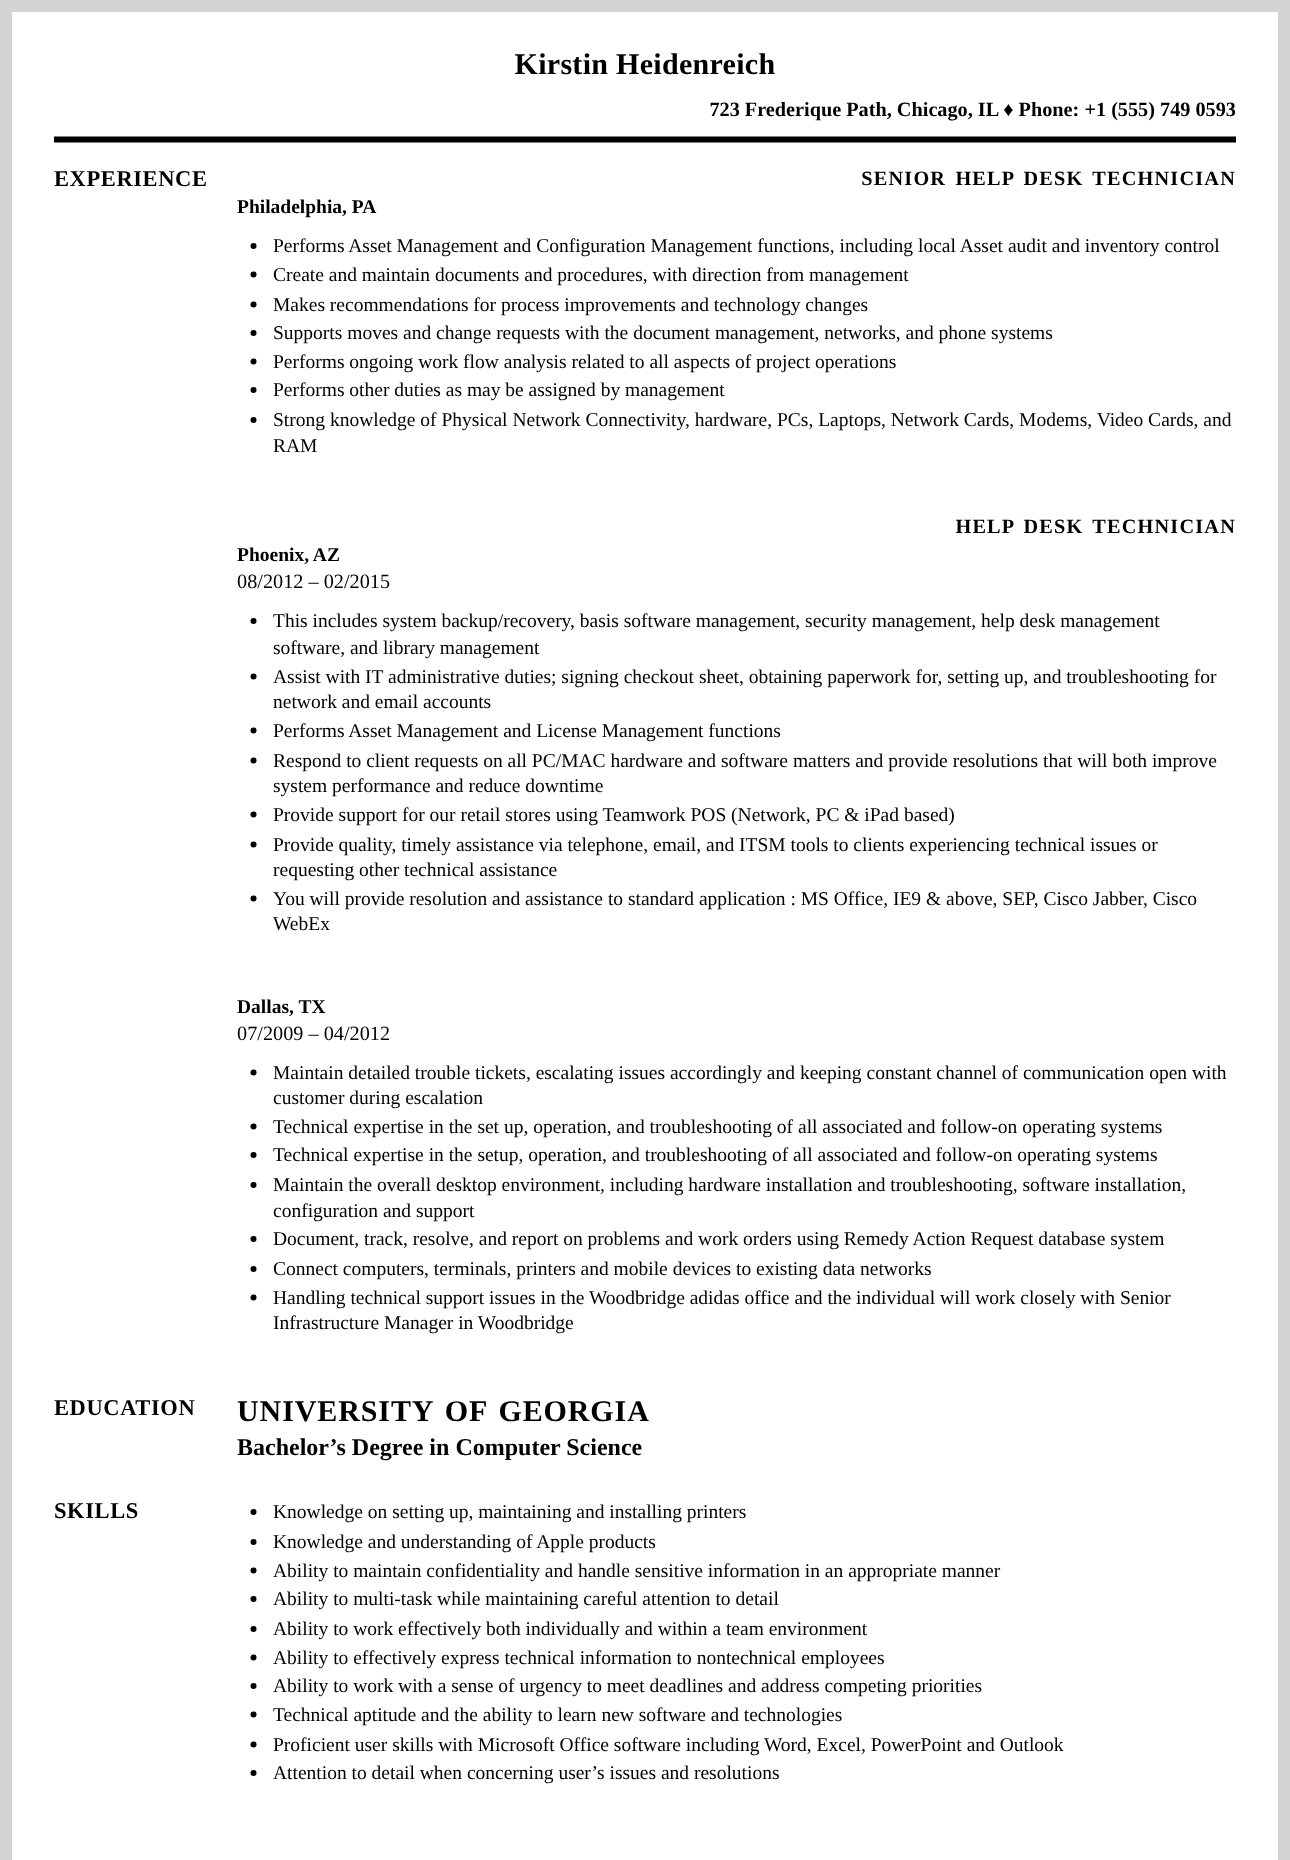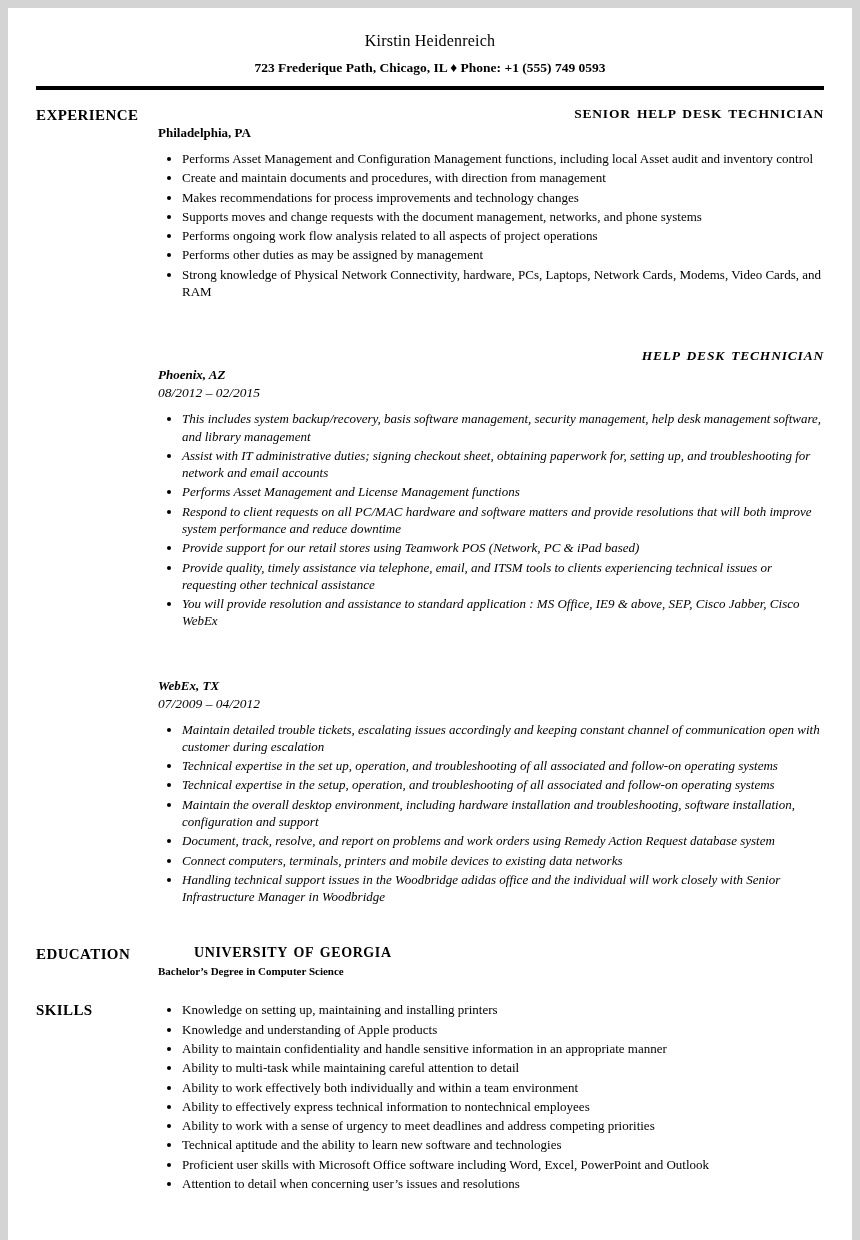--- a/index.html
+++ b/index.html
@@ -12,50 +12,51 @@
   .page {
     width: 844px;
     min-height: 1224px;
     margin: 8px auto;
     background: #ffffff;
     padding: 20px 28px 48px 28px;
   }
   
   .header { text-align: center; }
   .name {
-    font-size: 16px;
-    font-weight: normal;
+    font-size: 20px;
+    font-weight: bold;
     margin: 4px 0 10px 0;
     letter-spacing: 0.2px;
   }
   .contact {
     font-size: 13.5px;
     font-weight: bold;
     margin: 0 0 10px 0;
+    text-align: right;
   }
   .rule {
     border: none;
     height: 4px;
     background: #000;
     margin: 6px 0 16px 0;
   }
   
   .row {
     display: grid;
     grid-template-columns: 122px 1fr;
     align-items: start;
   }
   .section-label {
     font-size: 15px;
     font-weight: bold;
     letter-spacing: 0.4px;
     padding-top: 1px;
   }
   
-  .job + .job { margin-top: 48px; font-style: italic; }
+  .job + .job { margin-top: 38px; }
   .job-title {
     font-size: 13.5px;
     font-weight: bold;
     letter-spacing: 0.8px;
     word-spacing: 2px;
     text-align: right;
   }
   .job-location {
     font-size: 13px;
     font-weight: bold;
@@ -71,28 +72,27 @@
   }
   ul.bullets li {
     font-size: 13px;
     line-height: 1.33;
     margin-bottom: 2px;
   }
   ul.bullets.tight { margin-top: 0; }
   
   .row.education { margin-top: 38px; }
   .edu-school {
-    font-size: 14px;
+    font-size: 20px;
     font-weight: bold;
     letter-spacing: 0.6px;
     word-spacing: 2px;
-    margin-left: 36px;
   }
   .edu-degree {
-    font-size: 11px;
+    font-size: 16px;
     font-weight: bold;
     margin-top: 4px;
   }
   
   .row.skills { margin-top: 24px; }
 </style>
 </head>
 <body>
 
 <div class="page">
@@ -131,21 +131,21 @@
           <li>Assist with IT administrative duties; signing checkout sheet, obtaining paperwork for, setting up, and troubleshooting for network and email accounts</li>
           <li>Performs Asset Management and License Management functions</li>
           <li>Respond to client requests on all PC/MAC hardware and software matters and provide resolutions that will both improve system performance and reduce downtime</li>
           <li>Provide support for our retail stores using Teamwork POS (Network, PC &amp; iPad based)</li>
           <li>Provide quality, timely assistance via telephone, email, and ITSM tools to clients experiencing technical issues or requesting other technical assistance</li>
           <li>You will provide resolution and assistance to standard application : MS Office, IE9 &amp; above, SEP, Cisco Jabber, Cisco WebEx</li>
         </ul>
       </section>
 
       <section class="job">
-        <div class="job-location">WebEx, TX</div>
+        <div class="job-location">Dallas, TX</div>
         <div class="job-dates">07/2009 – 04/2012</div>
         <ul class="bullets">
           <li>Maintain detailed trouble tickets, escalating issues accordingly and keeping constant channel of communication open with customer during escalation</li>
           <li>Technical expertise in the set up, operation, and troubleshooting of all associated and follow-on operating systems</li>
           <li>Technical expertise in the setup, operation, and troubleshooting of all associated and follow-on operating systems</li>
           <li>Maintain the overall desktop environment, including hardware installation and troubleshooting, software installation, configuration and support</li>
           <li>Document, track, resolve, and report on problems and work orders using Remedy Action Request database system</li>
           <li>Connect computers, terminals, printers and mobile devices to existing data networks</li>
           <li>Handling technical support issues in the Woodbridge adidas office and the individual will work closely with Senior Infrastructure Manager in Woodbridge</li>
         </ul>

